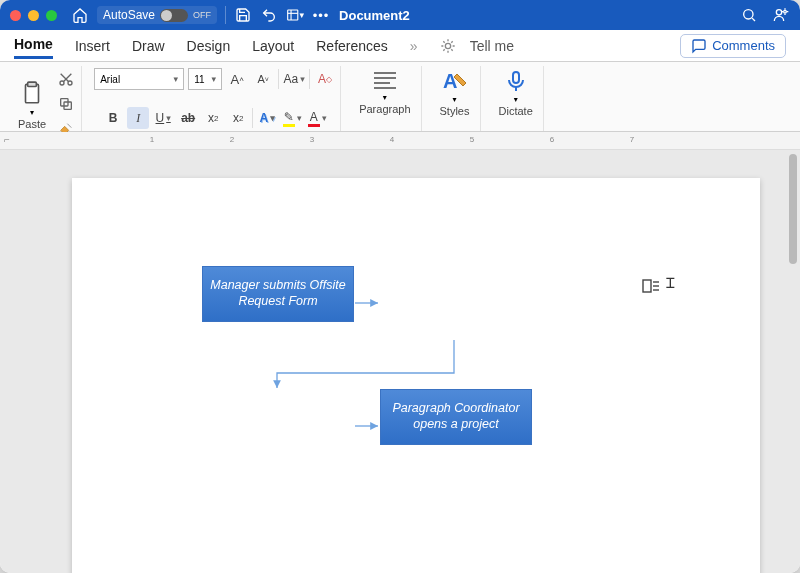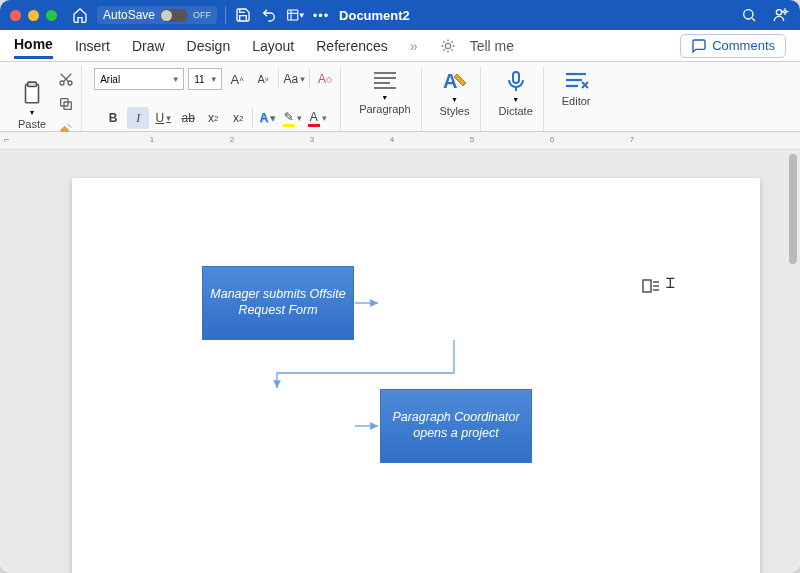--- a/index.html
+++ b/index.html
@@ -34,21 +34,21 @@
   .fontname { width:90px; } .fontsize { width:34px; }
   .btn-toggle { font-weight:bold; }
   .italic-active { background:#d8e2f3; font-style:italic; font-family: Georgia, serif; }
   .ruler { height:18px; background:#f4f4f4; border-bottom:1px solid #ddd; position:relative; font-size:8px; color:#888; }
   .ruler-num { position:absolute; top:3px; transform:translateX(-50%); }
   .docarea { flex:1; background:#e9e9e9; position:relative; overflow:hidden; }
   .vscroll { position:absolute; right:2px; top:0; width:10px; height:100%; }
   .vscroll .thumb { position:absolute; top:4px; width:8px; left:1px; height:110px; background:#b9b9b9; border-radius:4px; }
   .page { position:absolute; left:72px; top:28px; width:688px; height:600px; background:#fff; box-shadow:0 2px 6px rgba(0,0,0,0.2); }
   .left-ruler { position:absolute; left:2px; top:28px; width:18px; height:500px; background:transparent; }
-  .box { position:absolute; width:152px; height:74px; background:linear-gradient(#4f8ad8,#2f6fc7); color:#fff; font-style:italic; font-size:12.5px; display:flex; align-items:center; justify-content:center; text-align:center; padding:6px; line-height:1.25; border:1px solid #3a72c2; }
+  .box { position:absolute; width:152px; height:56px; background:linear-gradient(#4f8ad8,#2f6fc7); color:#fff; font-style:italic; font-size:12.5px; display:flex; align-items:center; justify-content:center; text-align:center; padding:6px; line-height:1.25; border:1px solid #3a72c2; }
   .cursor-mark { position:absolute; font-size:14px; color:#333; }
   svg.icon { width:16px; height:16px; }
   .vert { display:flex; flex-direction:column; align-items:center; gap:1px; padding:0 6px; cursor:pointer; }
   .vert .lbl { font-size:11px; color:#444; }
 </style>
 </head>
 <body>
 
 <div class="window">
 
@@ -187,21 +187,21 @@
         <div class="mini" style="font-size:11px;">A<span style="font-size:7px;vertical-align:super;">˅</span></div>
         <div style="width:1px;height:20px;background:#ddd;"></div>
         <div class="mini down">Aa</div>
         <div style="width:1px;height:20px;background:#ddd;"></div>
         <div class="mini" style="color:#c55;">A<span style="font-size:8px;">◇</span></div>
       </div>
       <div class="group-row" style="gap:3px;">
         <div class="mini btn-toggle">B</div>
         <div class="mini italic-active">I</div>
         <div class="mini down" style="text-decoration:underline;">U</div>
-        <div class="mini" style="text-decoration:line-through;">ab</div>
+        <div class="mini" style="text-decoration:line-through;font-weight:bold;">ab</div>
         <div class="mini">x<span style="font-size:8px;vertical-align:sub;">2</span></div>
         <div class="mini">x<span style="font-size:8px;vertical-align:super;">2</span></div>
         <div style="width:1px;height:20px;background:#ddd;"></div>
         <div class="mini down" style="color:#2a6fd6;font-weight:bold;text-shadow:1px 1px #9cc2f0;">A</div>
         <div class="mini down">
             <span style="border-bottom:3px solid #fff200;padding:0 1px;">✎</span>
           </div>
         <div class="mini down">
             <span style="border-bottom:3px solid #e81123;padding:0 2px;">A</span>
           </div>
@@ -237,31 +237,20 @@
         <svg width="24" height="26" viewBox="0 0 24 24" fill="none" stroke="#2a6fd6" stroke-width="2">
             <rect x="9" y="3" width="6" height="11" rx="3"></rect>
             <path d="M5 11a7 7 0 0 0 14 0"></path>
             <line x1="12" y1="18" x2="12" y2="22"></line>
           </svg>
         <span style="font-size:8px;">▾</span>
         <span class="lbl">Dictate</span>
       </div>
     </div>
 
-    <div class="group noborder">
-      <div class="vert">
-        <svg width="28" height="26" viewBox="0 0 28 26" fill="none" stroke="#2a6fd6" stroke-width="2.2">
-            <line x1="4" y1="6" x2="24" y2="6"></line>
-            <line x1="4" y1="12" x2="20" y2="12"></line>
-            <line x1="4" y1="18" x2="16" y2="18"></line>
-            <path d="M20 14 l6 6 M26 14 l-6 6" stroke-width="2"></path>
-          </svg>
-        <span class="lbl">Editor</span>
-      </div>
-    </div>
   </div>
 
   <div class="ruler">
     <span style="position:absolute;left:4px;top:2px;color:#999;font-size:10px;">⌐</span>
 
     <div class="ruler-num" style="left:152px;">1</div>
     <div class="ruler-num" style="left:232px;">2</div>
     <div class="ruler-num" style="left:312px;">3</div>
     <div class="ruler-num" style="left:392px;">4</div>
     <div class="ruler-num" style="left:472px;">5</div>

